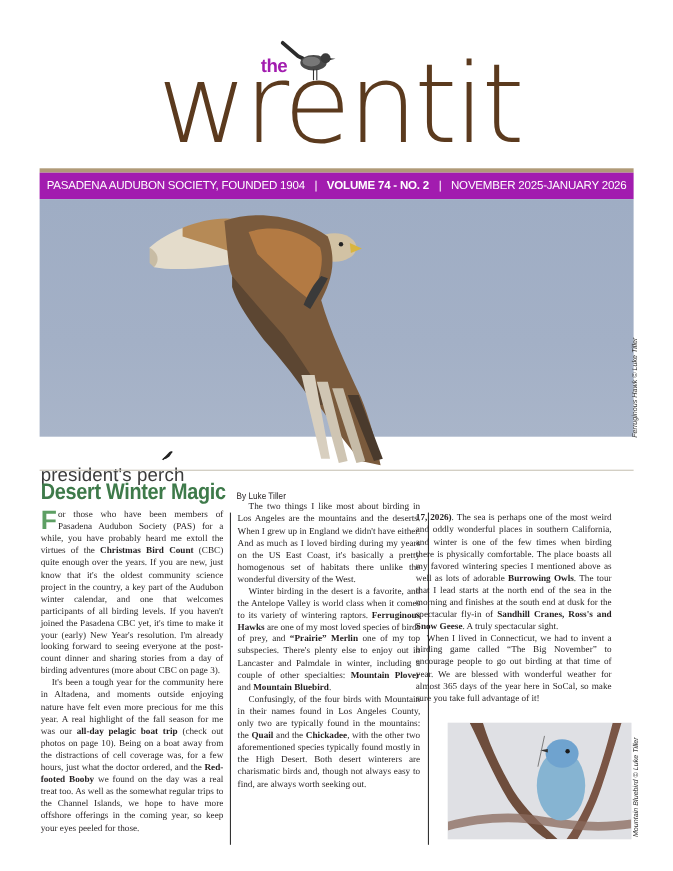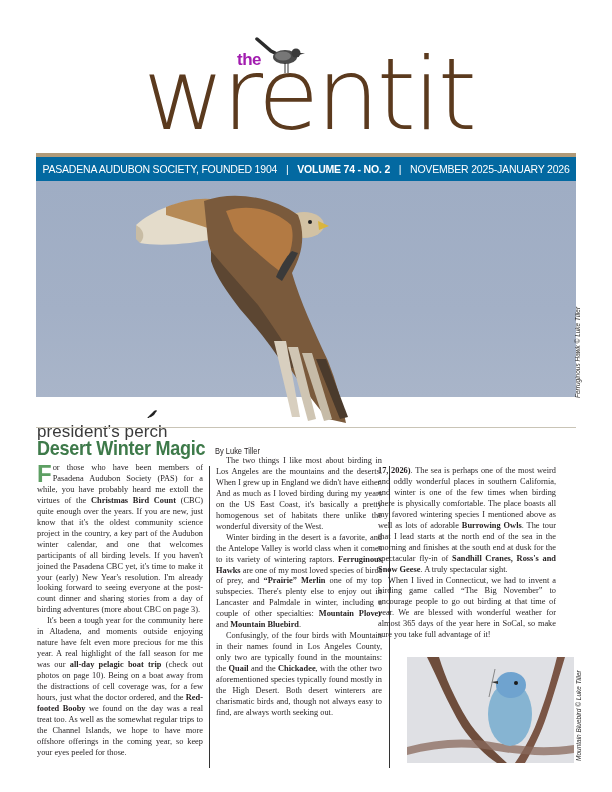--- a/index.html
+++ b/index.html
@@ -7,21 +7,21 @@
   body { position: relative; font-family: "Liberation Serif", serif; color: #231f20; }
 
   
   .masthead { position: absolute; left: 0; top: 0; width: 612px; height: 158px; }
   .mast-the { position: absolute; left: 237px; top: 50px; font-family: "Liberation Sans", sans-serif; font-weight: bold; font-size: 17px; color: #a21caf; letter-spacing: -0.5px; }
   .mast-title { position: absolute; left: 136px; top: 40px; width: 345px; text-align: center; font-family: "DejaVu Sans", sans-serif; font-weight: 300; font-size: 100px; line-height: 110px; color: #5b3a1e; letter-spacing: -3px; transform: scaleX(1.0); }
   .mast-bird { position: absolute; left: 255px; top: 35px; width: 60px; height: 40px; }
   .mast-rule { position: absolute; left: 36px; top: 153px; width: 540px; height: 4px; background: #b09a78; }
 
   
-  .banner { position: absolute; left: 36px; top: 157px; width: 540px; height: 24px; background: #0369a1; color: #ffffff; font-family: "Liberation Sans", sans-serif; font-size: 10.5px; line-height: 24px; text-align: center; letter-spacing: -0.2px; }
+  .banner { position: absolute; left: 36px; top: 157px; width: 540px; height: 24px; background: #a21caf; color: #ffffff; font-family: "Liberation Sans", sans-serif; font-size: 10.5px; line-height: 24px; text-align: center; letter-spacing: -0.2px; }
   .banner .sep { margin: 0 6px; }
   .banner b { font-weight: bold; }
 
   
   .hero { position: absolute; left: 36px; top: 181px; width: 540px; height: 216px; background: linear-gradient(180deg, #9fadc4 0%, #a3b0c6 60%, #a9b5c9 100%); overflow: visible; }
   .hero-svg { position: absolute; left: 0; top: 0; width: 540px; height: 245px; overflow: visible; }
   .hero-credit { position: absolute; left: 574px; top: 312px; width: 12px; height: 86px; }
   .hero-credit span { position: absolute; left: 0; top: 86px; transform-origin: 0 0; transform: rotate(-90deg); white-space: nowrap; font-family: "Liberation Sans", sans-serif; font-style: italic; font-size: 6.5px; color: #333; }
 
   

